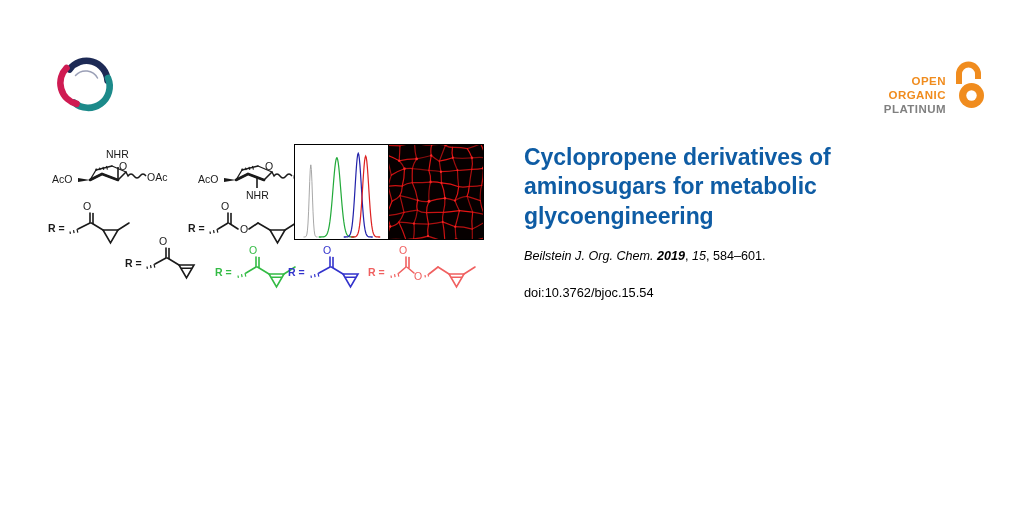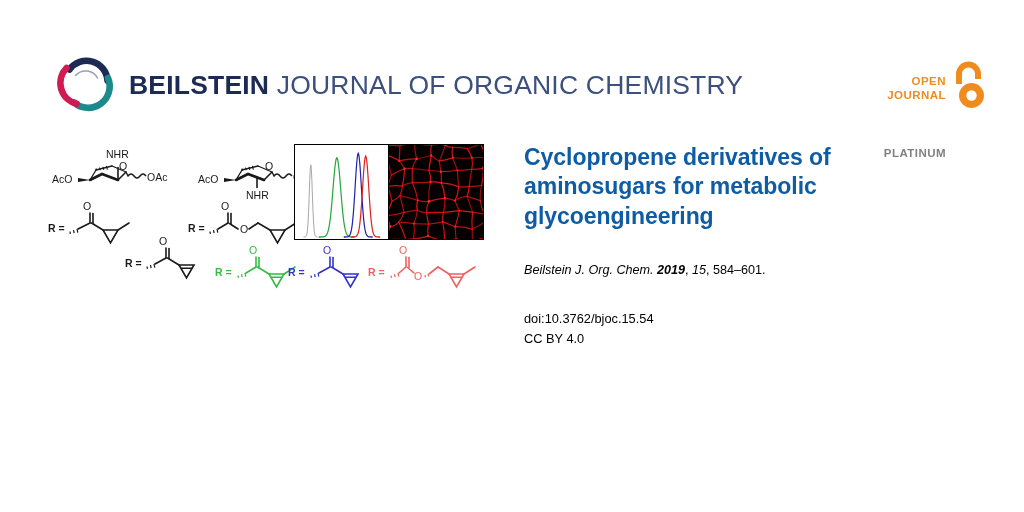--- a/index.html
+++ b/index.html
@@ -56,21 +56,21 @@
     right: 42px; top: 16px;
     text-align: right;
     line-height: 1.22;
   }
   #oa-text div {
     font-size: 11.5px;
     font-weight: bold;
     letter-spacing: 0.45px;
   }
   .oa-orange { color: #f08c1e; }
-  .oa-gray   { color: #808080; margin-top: 44px; }
+  .oa-gray   { color: #808080; }
   #oa-lock {
     position: absolute;
     right: 0px; top: 2px;
     width: 38px; height: 50px;
   }
 
   
   #structures {
     position: absolute;
     left: 40px; top: 136px;
@@ -118,29 +118,29 @@
   }
   #article-authors {
     font-size: 15.2px;
     color: #1a1a1a;
     margin-top: 13px;
     line-height: 1.3;
   }
   #article-citation {
     font-size: 12.6px;
     color: #000;
-    margin-top: 31px;
+    margin-top: 17px;
     font-style: italic;
     line-height: 1.35;
   }
   #article-citation .cit-year { font-weight: bold; font-style: italic; }
   #article-citation .cit-pages { font-style: normal; }
   #article-doi {
     font-size: 12.8px;
-    margin-top: 30px;
+    margin-top: 18px;
     line-height: 1.5;
     color: #000;
   }
   #article-license {
     font-size: 12.8px;
     line-height: 1.5;
     color: #000;
   }
 </style>
 </head>
@@ -154,28 +154,25 @@
       <path d="M 14.5 15.5 A 21 21 0 0 1 52.5 26.5" fill="none" stroke="#1d2a55" stroke-width="6.6" stroke-linecap="round"></path>
 
       <path d="M 53.0 24.0 A 21.5 21.5 0 0 1 19.0 48.5" fill="none" stroke="#1c8a8a" stroke-width="6.6" stroke-linecap="round"></path>
 
       <path d="M 21.5 49.8 A 21.5 21.5 0 0 1 11.5 14.0" fill="none" stroke="#cf1b52" stroke-width="6.6" stroke-linecap="round"></path>
 
       <path d="M 20.5 21.5 A 13.5 13.5 0 0 1 42.5 24.0" fill="none" stroke="#35406e" stroke-width="1.5" stroke-linecap="round" opacity="0.5"></path>
     </svg>
   </div>
 
-  <div id="wordmark">
-    <span class="wm-bold">BEILSTEIN</span><span class="wm-light"> JOURNAL OF ORGANIC CHEMISTRY</span>
-  </div>
 
   <div id="oa-badge">
     <div id="oa-text">
       <div class="oa-orange">OPEN</div>
-      <div class="oa-orange">JOURNAL</div>
+      <div class="oa-orange">ORGANIC</div>
       <div class="oa-gray">PLATINUM</div>
     </div>
     <div id="oa-lock">
       <svg viewBox="0 0 38 50" width="38" height="50" aria-hidden="true">
 
         <path d="M 9 24 L 9 14 A 9.5 9.5 0 0 1 28 14 L 28 19" fill="none" stroke="#f08c1e" stroke-width="6"></path>
 
         <rect x="9" y="23" width="25" height="25" rx="12.5" ry="12.5" fill="#f08c1e"></rect>
         <circle cx="21.5" cy="35.5" r="5.2" fill="#ffffff"></circle>
       </svg>
@@ -546,14 +543,13 @@
   <h1 id="article-title">Cyclopropene derivatives of aminosugars for metabolic glycoengineering</h1>
 
   <div id="article-citation">
     <span>Beilstein J. Org. Chem.</span>
     <span class="cit-year">2019</span><span class="cit-pages">,</span>
     <span>15</span><span class="cit-pages">,</span>
     <span class="cit-pages">584–601.</span>
   </div>
 
   <div id="article-doi">doi:10.3762/bjoc.15.54</div>
-  <div id="article-license">CC BY 4.0</div>
 </div>
 
 </body></html>

